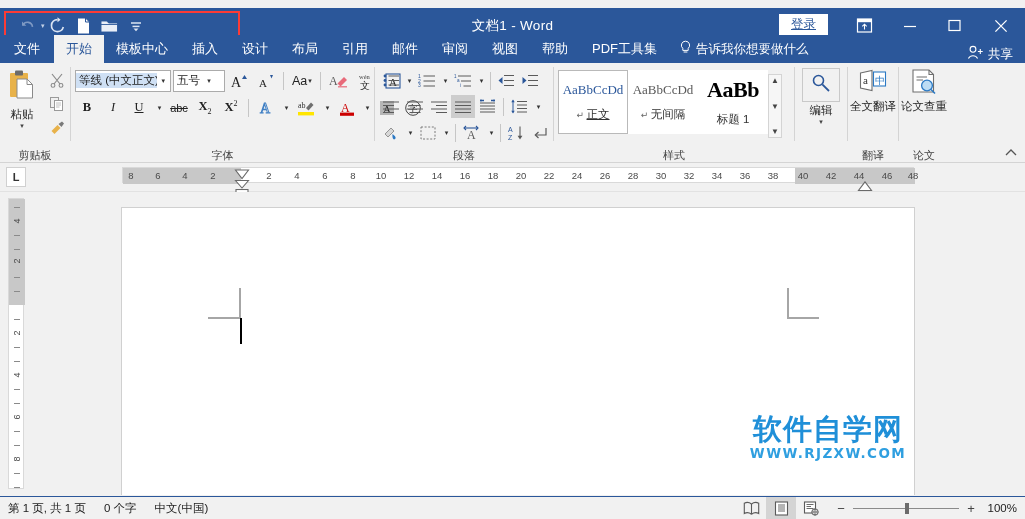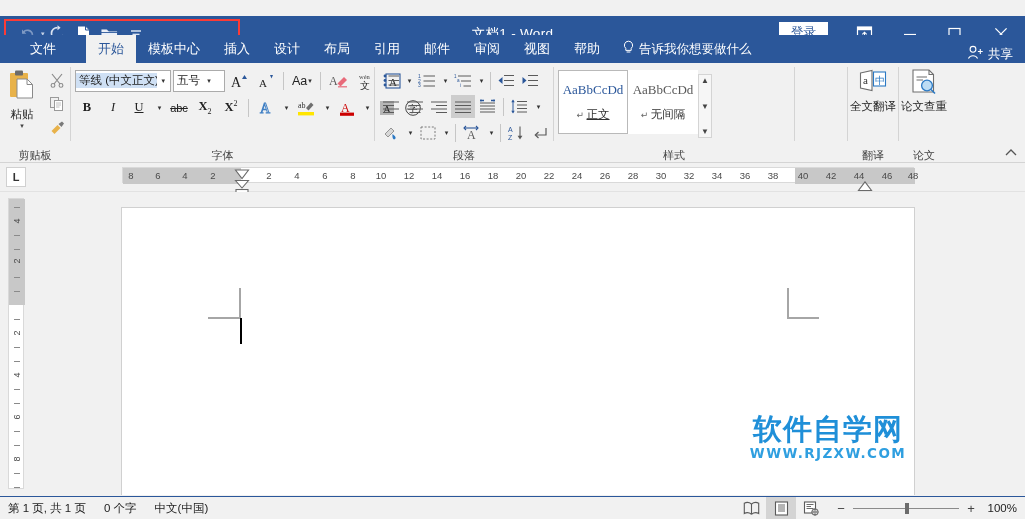--- a/index.html
+++ b/index.html
@@ -6,21 +6,21 @@
   html, body {
     width: 1025px; height: 519px;
     overflow: hidden;
     font-family: "Liberation Sans", "DejaVu Sans", sans-serif;
     background: #fff;
   }
   #app { position: relative; width: 1025px; height: 519px; background: #f1f1f1; }
 
   
   .titlebar {
-    position: absolute; left: 0; top: 16px; width: 1025px; height: 35px;
+    position: absolute; left: 0; top: 8px; width: 1025px; height: 35px;
     background: #2b579a; display: flex; align-items: center;
   }
   .qat-wrap {
     position: absolute; left: 4px; top: 3px; width: 236px; height: 29px;
     border: 2px solid #fc3b36;
     display: flex; align-items: center; padding-left: 8px;
   }
   .qat-btn {
     width: 26px; height: 24px; display: flex; align-items: center; justify-content: center;
     color: #dbe4f2; position: relative;
@@ -52,21 +52,21 @@
 
   
   .tabstrip {
     position: absolute; left: 0; top: 35px; width: 1025px; height: 28px;
     background: #2b579a; display: flex; align-items: flex-end;
   }
   .tab {
     height: 28px; padding: 0 12px; color: #ffffff; font-size: 13px;
     display: flex; align-items: center; white-space: nowrap; cursor: pointer;
   }
-  .tab.file { padding: 0 30px; }
+  .tab.file { padding: 0 14px; }
   .tab.active { background: #f1f1f1; color: #2b579a; }
   .tellme {
     display: flex; align-items: center; gap: 4px; color: #ffffff; font-size: 12.5px;
     margin-left: 10px; height: 28px; cursor: pointer;
   }
   .share {
     position: absolute; right: 12px; top: 0; height: 28px;
     display: flex; align-items: flex-end; gap: 4px; color: #fff; font-size: 12.5px; cursor: pointer;
   }
 
@@ -307,20 +307,21 @@
     <div class="tab active">开始</div>
     <div class="tab">模板中心</div>
     <div class="tab">插入</div>
     <div class="tab">设计</div>
     <div class="tab">布局</div>
     <div class="tab">引用</div>
     <div class="tab">邮件</div>
     <div class="tab">审阅</div>
     <div class="tab">视图</div>
     <div class="tab">帮助</div>
+    <div class="tab">PDF工具集</div>
     <div class="tellme">
       <span>
         <svg width="13" height="15" viewBox="0 0 13 15">
             <path d="M6.5 1.2 A4.1 4.1 0 0 1 9.2 8.4 L9.2 10.4 L3.8 10.4 L3.8 8.4 A4.1 4.1 0 0 1 6.5 1.2 Z" fill="none" stroke="#fff" stroke-width="1"></path>
             <path d="M4.6 12 L8.4 12" stroke="#fff" stroke-width="1"></path>
           </svg>
       </span>
       <span>告诉我你想要做什么</span>
     </div>
     <div class="share">
@@ -643,32 +644,48 @@
       <div class="group-body">
         <div class="gallery">
           <div class="styleitem sel">
             <div class="preview">AaBbCcDd</div>
             <div class="nm"><span class="pil">↵&nbsp;</span><u>正文</u></div>
           </div>
           <div class="styleitem">
             <div class="preview" style="color:#595959">AaBbCcDd</div>
             <div class="nm"><span class="pil">↵&nbsp;</span><span>无间隔</span></div>
           </div>
+          <div class="styleitem h1">
+            <div class="preview">AaBb</div>
+            <div class="nm">标题 1</div>
+          </div>
           <div class="gal-scroll">
             <span>▲</span>
             <span>▼</span>
             <span>▼</span>
           </div>
         </div>
       </div>
       <div class="group-label">样式</div>
     </div>
     <div class="group-sep"></div>
 
     <div class="group" style="width:52px">
+      <div class="group-body" style="justify-content:center">
+        <div class="bigbtn" style="width:50px">
+          <span style="border:1px solid #c9c9c9;padding:4px 8px;display:block">
+            <svg width="20" height="20" viewBox="0 0 20 20">
+                <circle cx="7.5" cy="7.5" r="5" fill="none" stroke="#2b579a" stroke-width="1.6"></circle>
+                <path d="M11.3 11.3 L18 18" stroke="#2b579a" stroke-width="1.8"></path>
+              </svg>
+          </span>
+          <span class="lbl">编辑</span>
+          <span class="cbar">▾</span>
+        </div>
+      </div>
       <div class="group-label"></div>
     </div>
     <div class="group-sep"></div>
 
     <div class="group" style="width:50px">
       <div class="group-body" style="justify-content:center">
         <div class="bigbtn" style="width:48px">
           <span>
             <svg width="30" height="27" viewBox="0 0 30 27">
               <path d="M2.5 5 L14 2.5 L14 22.5 L2.5 20 Z" fill="#fff" stroke="#6f6f6f" stroke-width="1.1"></path>

